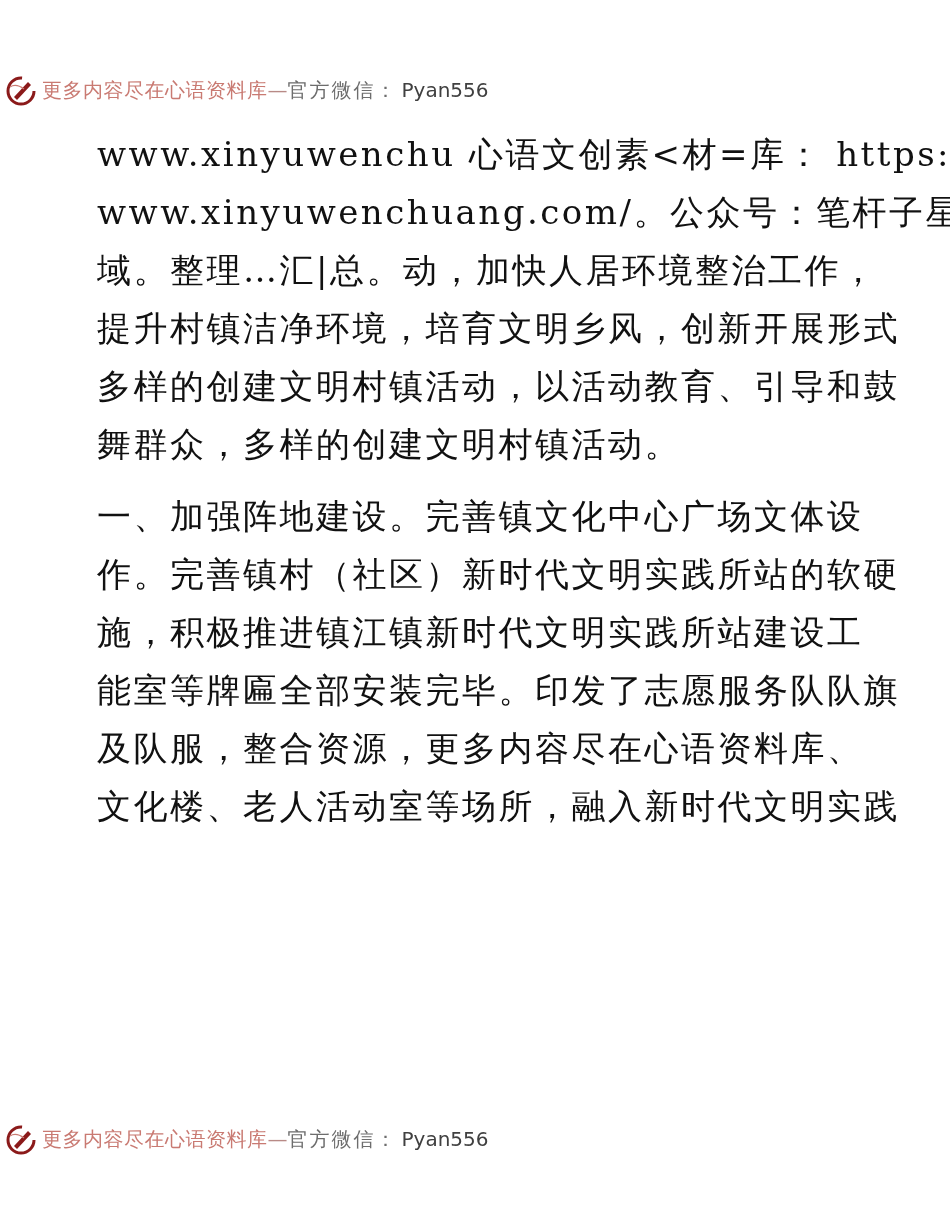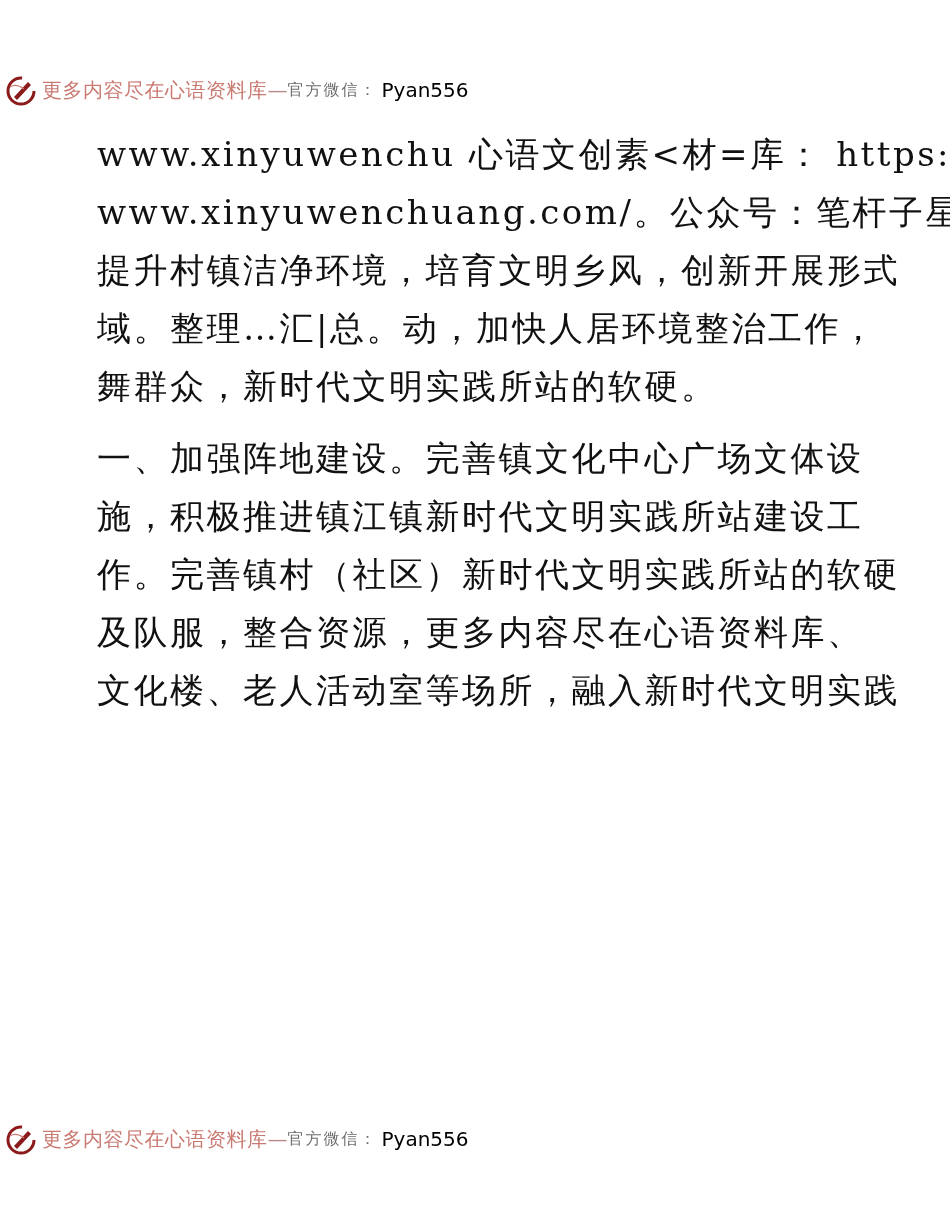--- a/index.html
+++ b/index.html
@@ -10,22 +10,22 @@
   .banner {
     position: absolute; left: 4px; width: 950px; height: 44px;
     display: flex; align-items: center; justify-content: flex-start;
     font-family: "DejaVu Sans", "Liberation Sans", sans-serif;
   }
   .banner.top { top: 68px; }
   .banner.bottom { top: 1117px; }
   .banner .logo { width: 34px; height: 34px; margin-right: 4px; }
   .banner .txt-main { color: #c97a72; font-size: 20px; letter-spacing: 0.5px; font-family: "DejaVu Serif", serif; }
   .banner .txt-dash { color: #b88a86; font-size: 20px; }
-  .banner .txt-label { color: #6d6d6d; font-size: 16px; font-family: "DejaVu Serif", serif; letter-spacing: 2px; }
-  .banner .txt-id { color: #000000; font-size: 20px; margin-left: 4px; }
+  .banner .txt-label { color: #6d6d6d; font-size: 20px; font-family: "DejaVu Serif", serif; letter-spacing: 2px; }
+  .banner .txt-id { color: #404040; font-size: 20px; margin-left: 4px; }
 
   .body-text {
     position: absolute; left: 97px; top: 125px; width: 760px;
     font-size: 34px; line-height: 58px; color: #111;
     letter-spacing: 2.5px;
   }
   .para { margin: 0; }
   .para.p2 { margin-top: 14px; }
   .line { display: block; white-space: nowrap; }
 </style>
@@ -41,28 +41,30 @@
   <span class="txt-main">更多内容尽在心语资料库</span>
   <span class="txt-dash">—</span>
   <span class="txt-label">官方微信：</span>
   <span class="txt-id">Pyan556</span>
 </div>
 
 <div class="body-text">
   <p class="para p1">
     <span class="line">www.xinyuwenchu 心语文创素&lt;材=库： https://</span>
     <span class="line">www.xinyuwenchuang.com/。公众号：笔杆子星*</span>
+    <span class="line">域。整理…汇|总。动，加快人居环境整治工作，</span>
     <span class="line">提升村镇洁净环境，培育文明乡风，创新开展形式</span>
-    <span class="line">域。整理…汇|总。动，加快人居环境整治工作，</span>
-    <span class="line">舞群众，新时代文明实践所站的软硬。</span>
+    <span class="line">多样的创建文明村镇活动，以活动教育、引导和鼓</span>
+    <span class="line">舞群众，多样的创建文明村镇活动。</span>
   </p>
   <p class="para p2">
     <span class="line"> 一、加强阵地建设。完善镇文化中心广场文体设</span>
+    <span class="line">作。完善镇村（社区）新时代文明实践所站的软硬</span>
     <span class="line">施，积极推进镇江镇新时代文明实践所站建设工</span>
-    <span class="line">作。完善镇村（社区）新时代文明实践所站的软硬</span>
+    <span class="line">能室等牌匾全部安装完毕。印发了志愿服务队队旗</span>
     <span class="line">及队服，整合资源，更多内容尽在心语资料库、</span>
     <span class="line">文化楼、老人活动室等场所，融入新时代文明实践</span>
   </p>
 </div>
 
 <div class="banner bottom">
   <svg class="logo" viewBox="0 0 34 34">
     <circle cx="17" cy="18" r="13" fill="none" stroke="#8b1a1a" stroke-width="3" stroke-dasharray="62 20"></circle>
     <path d="M10 24 L24 9 L27 12 L13 27 Z" fill="#8b1a1a"></path>
     <path d="M6 14 Q12 10 20 16" fill="none" stroke="#c97a72" stroke-width="1.2"></path>

